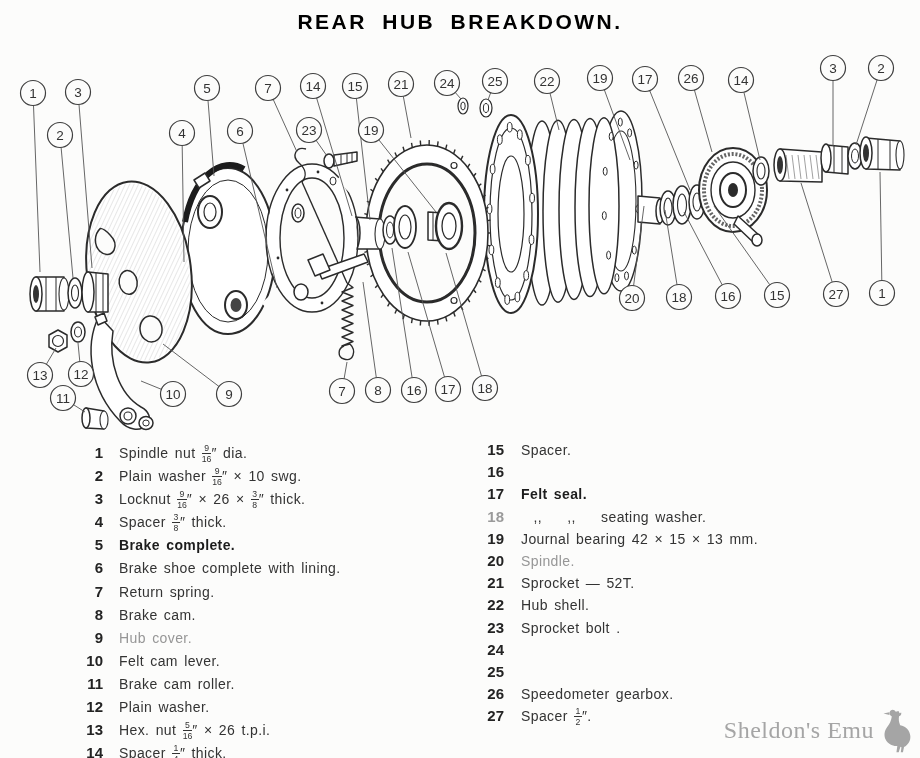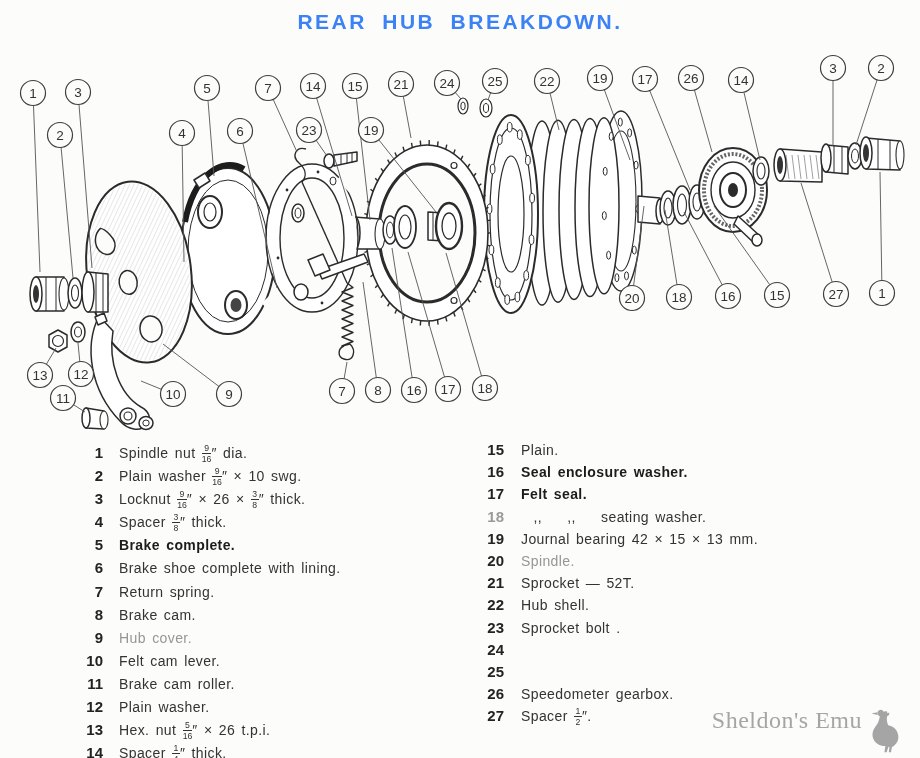--- a/index.html
+++ b/index.html
@@ -1,41 +1,41 @@
 <!DOCTYPE html>
 <html><head>
 <meta charset="utf-8">
 <style>
   html,body{margin:0;padding:0;}
   body{background:#e9e9e6;font-family:"Liberation Sans",sans-serif;}
   .page{position:relative;width:920px;height:758px;margin:0 auto;background:#fcfcfb;
         overflow:hidden;color:#2e2e2e;}
   .page-title{position:absolute;left:0;top:10px;width:100%;text-align:center;
-        font-size:21px;font-weight:700;letter-spacing:2.5px;word-spacing:7px;color:#3b82f6;}
+        font-size:21px;font-weight:700;letter-spacing:2.5px;word-spacing:7px;color:#000000;}
   #diagram{position:absolute;left:0;top:0;}
   .parts-col{position:absolute;}
   #col-left{left:64px;top:441px;width:400px;}
   #col-right{left:462px;top:439px;width:450px;}
   .part-row{display:flex;align-items:baseline;}
   #col-left .part-row{height:23.1px;line-height:23.1px;}
   #col-right .part-row{height:22.2px;line-height:22.2px;}
   .part-num{display:inline-block;width:39px;text-align:right;font-weight:700;
         font-size:15px;color:#232323;flex:0 0 auto;}
   #col-right .part-num{width:42px;}
   .part-lbl{margin-left:16px;font-size:14px;letter-spacing:0.4px;word-spacing:2px;
         color:#333;white-space:pre;}
   #col-right .part-lbl{margin-left:17px;}
   .part-row.bold .part-lbl{font-weight:700;color:#1c1c1c;}
   .part-row.faded .part-lbl{color:#969696;}
   .part-num.faded{color:#9a9a9a;}
   .frac{display:inline-block;text-align:center;vertical-align:-0.42em;line-height:1.02;
         font-size:0.62em;letter-spacing:0;}
   .frac .fn{display:block;border-bottom:1px solid currentColor;padding:0 1.5px 0.5px;}
   .frac .fd{display:block;padding-top:0.5px;}
-  .watermark{position:absolute;right:20px;bottom:1px;display:flex;align-items:flex-start;}
+  .watermark{position:absolute;right:8px;bottom:1px;display:flex;align-items:center;}
   .watermark-text{font-family:"Liberation Serif",serif;font-size:24px;color:#a5a5a5;
         letter-spacing:0.5px;padding-bottom:3px;}
   .emu{margin-left:1px;}
 </style>
 </head>
 <body>
 
 <div class="page">
 
   <div class="page-title">REAR HUB BREAKDOWN.</div>
@@ -480,25 +480,24 @@
         <span class="part-lbl">Hex. nut <span class="frac"><span class="fn">5</span><span class="fd">16</span></span>″ × 26 t.p.i.</span>
       </div>
       <div class="part-row">
         <span class="part-num">14</span>
         <span class="part-lbl">Spacer <span class="frac"><span class="fn">1</span><span class="fd">4</span></span>″ thick.</span>
       </div>
     </div>
   <div class="parts-col" id="col-right">
       <div class="part-row">
         <span class="part-num">15</span>
-        <span class="part-lbl">Plain.</span>
+        <span class="part-lbl">Spacer.</span>
       </div>
       <div class="part-row bold">
         <span class="part-num">16</span>
-        <span class="part-lbl">Seal enclosure washer.</span>
       </div>
       <div class="part-row bold">
         <span class="part-num">17</span>
         <span class="part-lbl">Felt seal.</span>
       </div>
       <div class="part-row">
         <span class="part-num faded">18</span>
         <span class="part-lbl">  ,,    ,,    seating washer.</span>
       </div>
       <div class="part-row">

